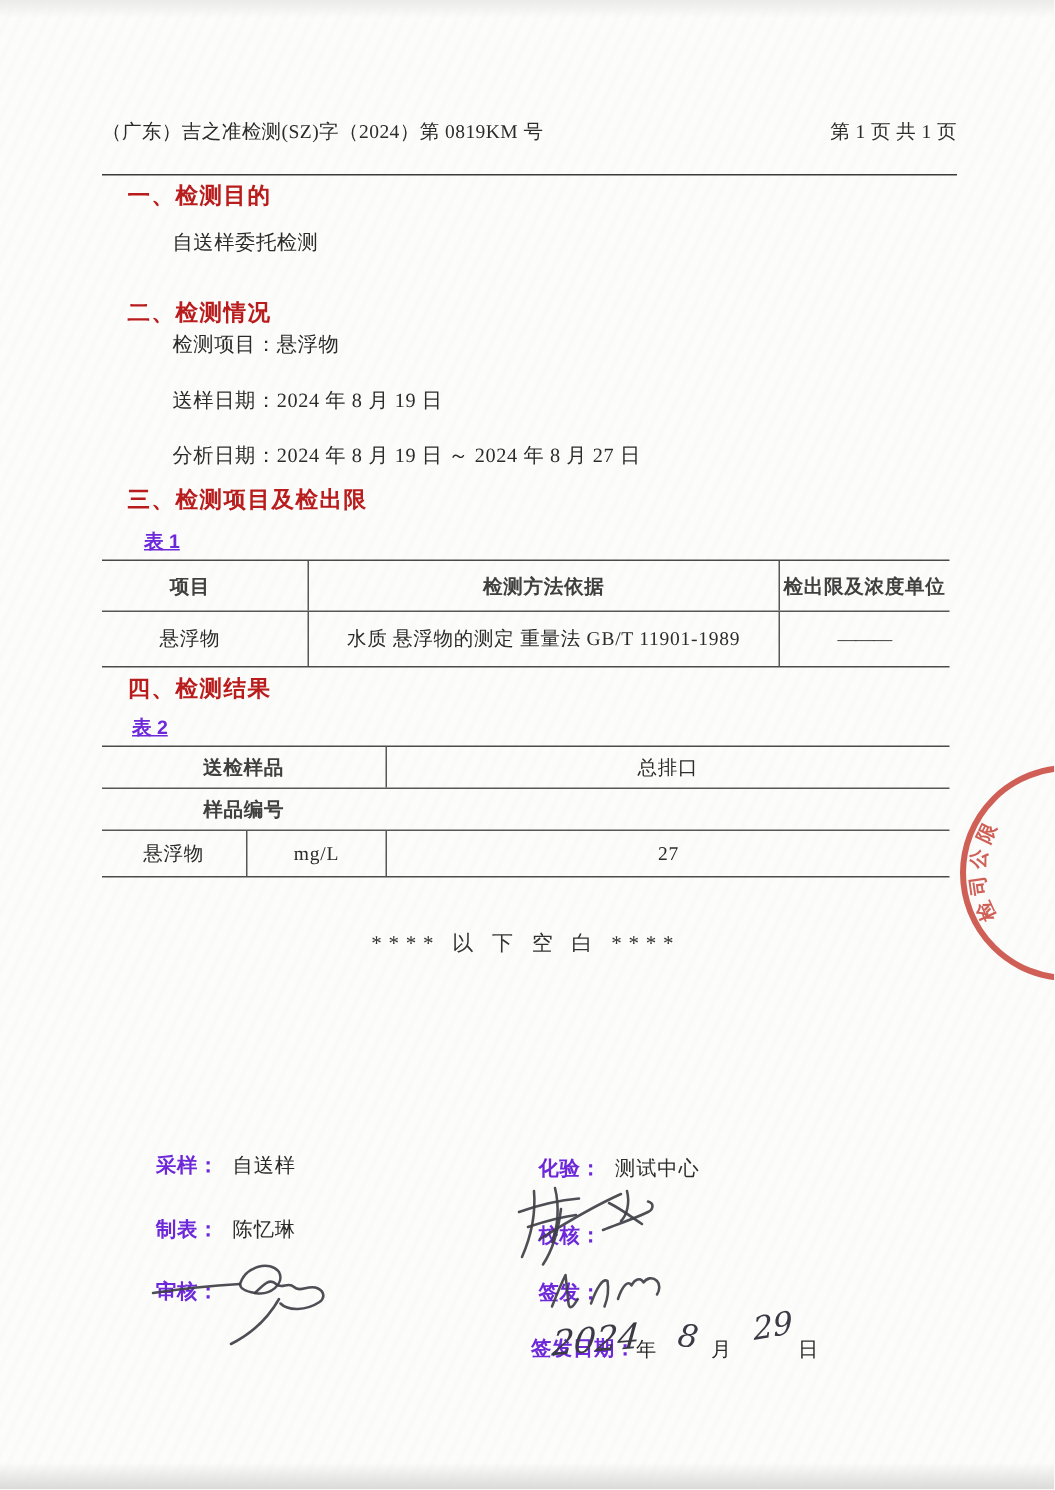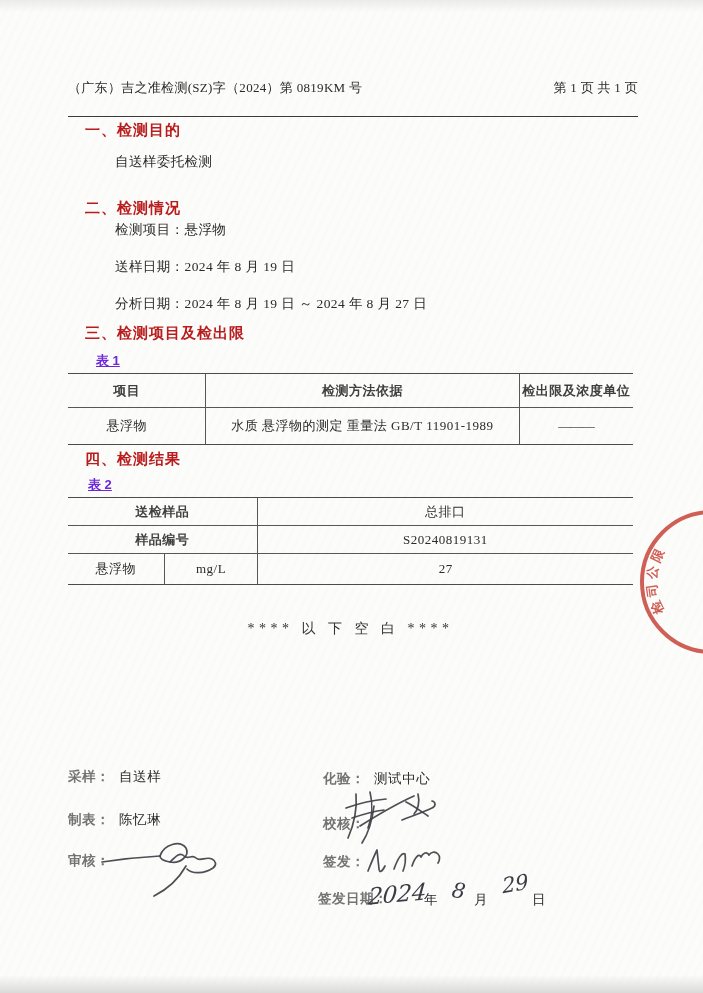--- a/index.html
+++ b/index.html
@@ -71,21 +71,21 @@
 
   .blank-note{
     position:absolute;left:68px;top:620px;width:565px;
     text-align:center;font-size:14px;letter-spacing:4.5px;color:#333;
   }
 
   
   .f-line{position:absolute;font-size:13.5px;white-space:nowrap;}
   .f-label{
     font-family:"Liberation Sans","DejaVu Sans",sans-serif;
-    font-weight:bold;color:#737373;letter-spacing:.5px;
+    font-weight:bold;color:#6d28d9;letter-spacing:.5px;margin-left:36px;
   }
   .f-value{margin-left:9px;letter-spacing:.6px;}
 
   .sig{position:absolute;}
   .sig path{fill:none;stroke:#3f3f47;stroke-width:1.7;stroke-linecap:round;stroke-linejoin:round;opacity:.92;}
 
   .hand{
     position:absolute;color:#3b3b45;
     font-family:"DejaVu Serif","Liberation Serif",serif;
     font-style:italic;white-space:nowrap;
@@ -144,21 +144,20 @@
   <div class="h-sec" style="top:450px;">四、检测结果</div>
   <div class="tbl-label" style="left:88px;top:476px;">表 2</div>
 
   <div class="tbl t2" style="top:497px;">
     <div class="trow">
       <div class="tcell bold ca">送检样品</div>
       <div class="tcell cb div">总排口</div>
     </div>
     <div class="trow">
       <div class="tcell bold ca">样品编号</div>
-      <div class="tcell cb div">S20240819131</div>
     </div>
     <div class="trow">
       <div class="tcell cc1">悬浮物</div>
       <div class="tcell cc2 div">mg/L</div>
       <div class="tcell cb div">27</div>
     </div>
   </div>
 
   <div class="blank-note">**** 以 下 空 白 ****</div>
 

